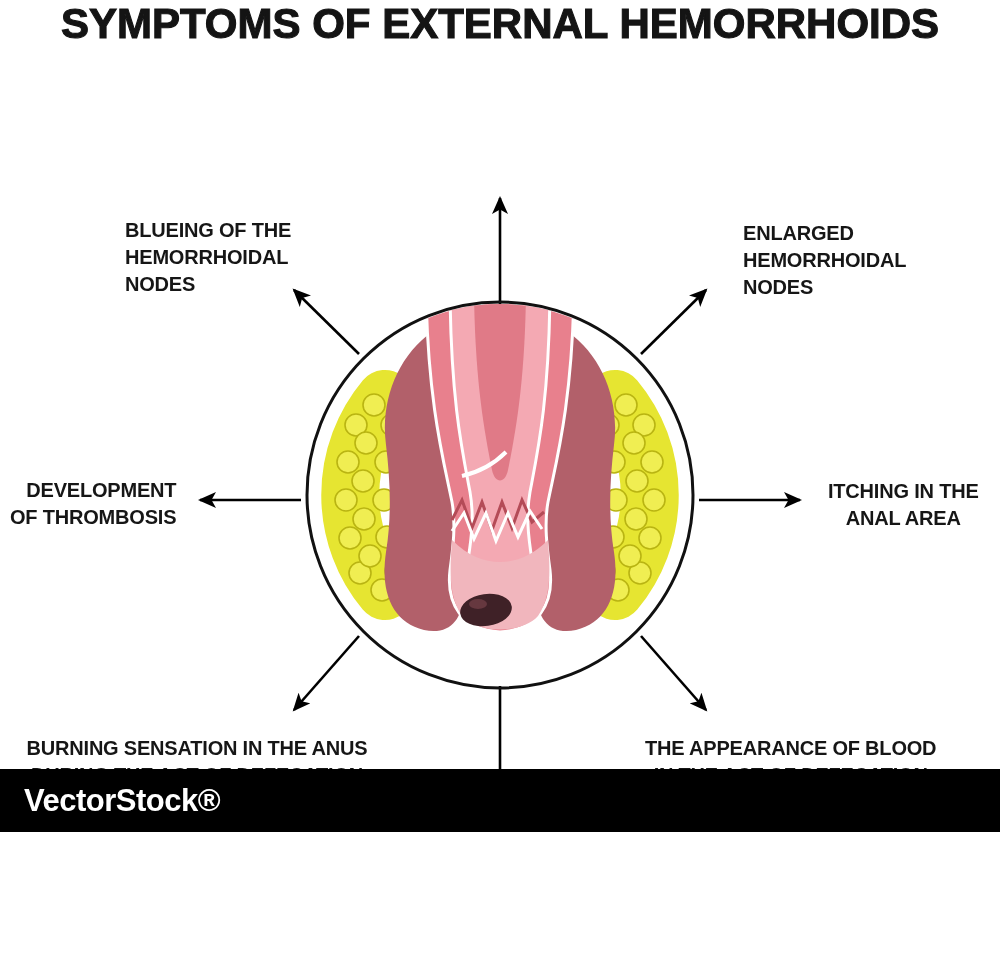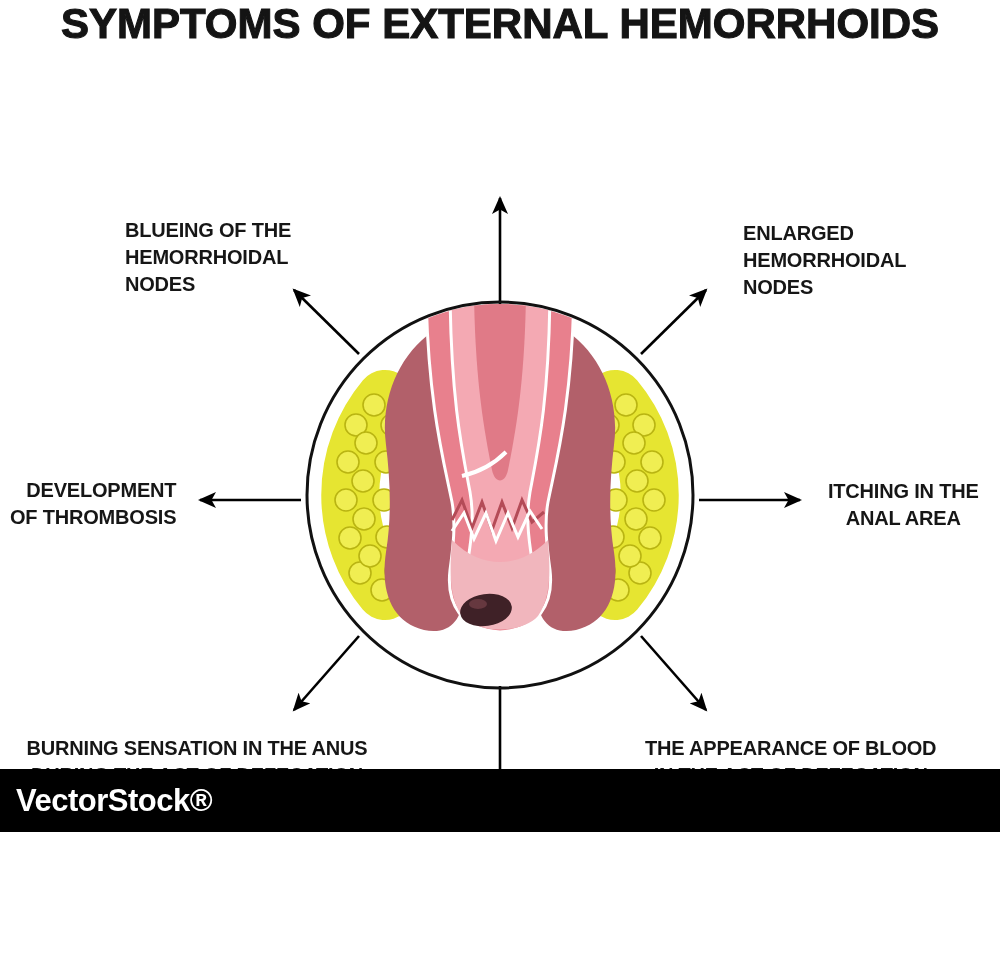--- a/index.html
+++ b/index.html
@@ -41,21 +41,21 @@
   .lbl-left       { left:10px;  top:477px; text-align:right; }
   .lbl-top-left   { left:125px; top:217px; text-align:left; }
   .watermark-bar {
     position:absolute;
     left:0; right:0; bottom:0;
     height:63px;
     background:#000000;
     display:flex;
     align-items:center;
     justify-content:space-between;
-    padding:0 16px;
+    padding:0 24px;
     box-sizing:border-box;
   }
   .wm-logo {
     color:#ffffff;
     font-size:31px;
     font-weight:700;
     letter-spacing:-0.5px;
   }
   .wm-url {
     color:#ffffff;

